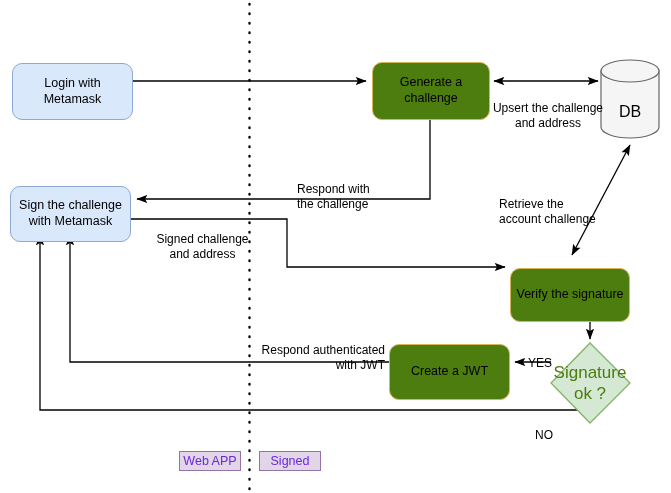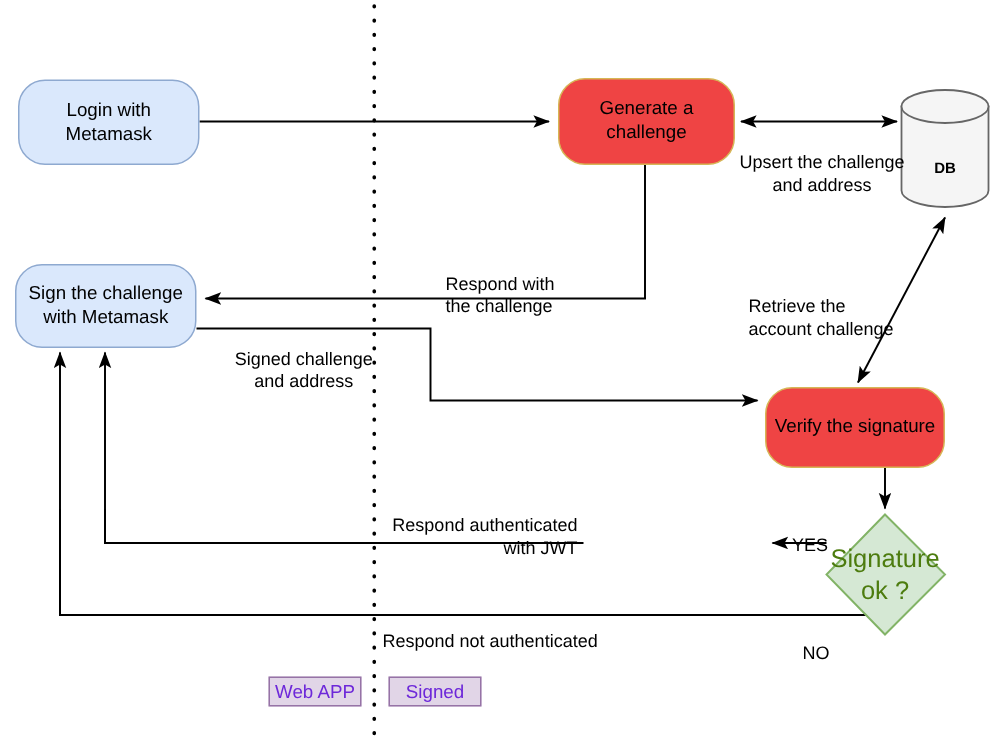--- a/index.html
+++ b/index.html
@@ -29,28 +29,29 @@
     box-sizing: border-box;
     display: flex;
     align-items: center;
     justify-content: center;
     text-align: center;
     font-size: 12.5px;
     color: #000000;
     line-height: 1.25;
   }
   .node.rounded {
-    border-radius: 18px;
+    border-radius: 10px;
+    margin-top: 10px;
   }
   .node.blue {
     background: #dae8fc;
     border: 1px solid #8ea9d0;
   }
   .node.yellow {
-    background: #ef4444;
+    background: #4d7c0f;
     border: 1px solid #d6b656;
   }
   .legend-box {
     position: absolute;
     box-sizing: border-box;
     display: flex;
     align-items: center;
     justify-content: center;
     background: #e1d5e7;
     border: 1px solid #9673a6;
@@ -77,24 +78,23 @@
     font-size: 17px;
     line-height: 1.25;
     color: #4d7c0f;
     pointer-events: none;
   }
   .db-label {
     position: absolute;
     display: flex;
     align-items: center;
     justify-content: center;
-    font-size: 10px;
+    font-size: 16px;
     color: #000;
     pointer-events: none;
-    font-weight: bold;
   }
 </style>
 </head>
 <body>
 
 <div id="canvas">
 
   <svg class="layer" viewBox="0 0 671 493">
     <defs>
       <marker id="arrow" markerWidth="9" markerHeight="9" refX="8" refY="3.2" orient="auto" markerUnits="strokeWidth">
@@ -145,20 +145,23 @@
 
   <div class="node rounded yellow" style="left:372px; top:52px; width:118px; height:58px;">
     <span style="white-space:pre-line;">Generate a
 challenge</span>
   </div>
 
   <div class="node rounded yellow" style="left:510px; top:258px; width:120px; height:54px;">
     <span>Verify the signature</span>
   </div>
 
+  <div class="node rounded yellow" style="left:389px; top:334px; width:121px; height:56px;">
+    <span>Create a JWT</span>
+  </div>
 
   <div class="db-label" style="left:601px; top:100px; width:58px; height:24px;">
     <span>DB</span>
   </div>
 
   <div class="diamond-label" style="left:553px; top:362px; width:74px; height:42px;">
     <span style="white-space:pre-line;">Signature
 ok ?</span>
   </div>
 
@@ -189,23 +192,20 @@
 
   <div class="edge-label center" style="left:528px; top:412px; width:32px;">
     <span>NO</span>
   </div>
 
   <div class="edge-label right" style="left:240px; top:327px; width:145px;">
     <span style="white-space:pre-line;">Respond authenticated
 with JWT</span>
   </div>
 
-  <div class="edge-label left" style="left:255px; top:404px; width:180px;">
-    <span>Respond not authenticated</span>
-  </div>
 
   <div class="legend-box" style="left:179px; top:451px; width:62px; height:20px;">
     <span>Web APP</span>
   </div>
 
   <div class="legend-box" style="left:259px; top:451px; width:62px; height:20px;">
     <span>Signed</span>
   </div>
 
 </div>

